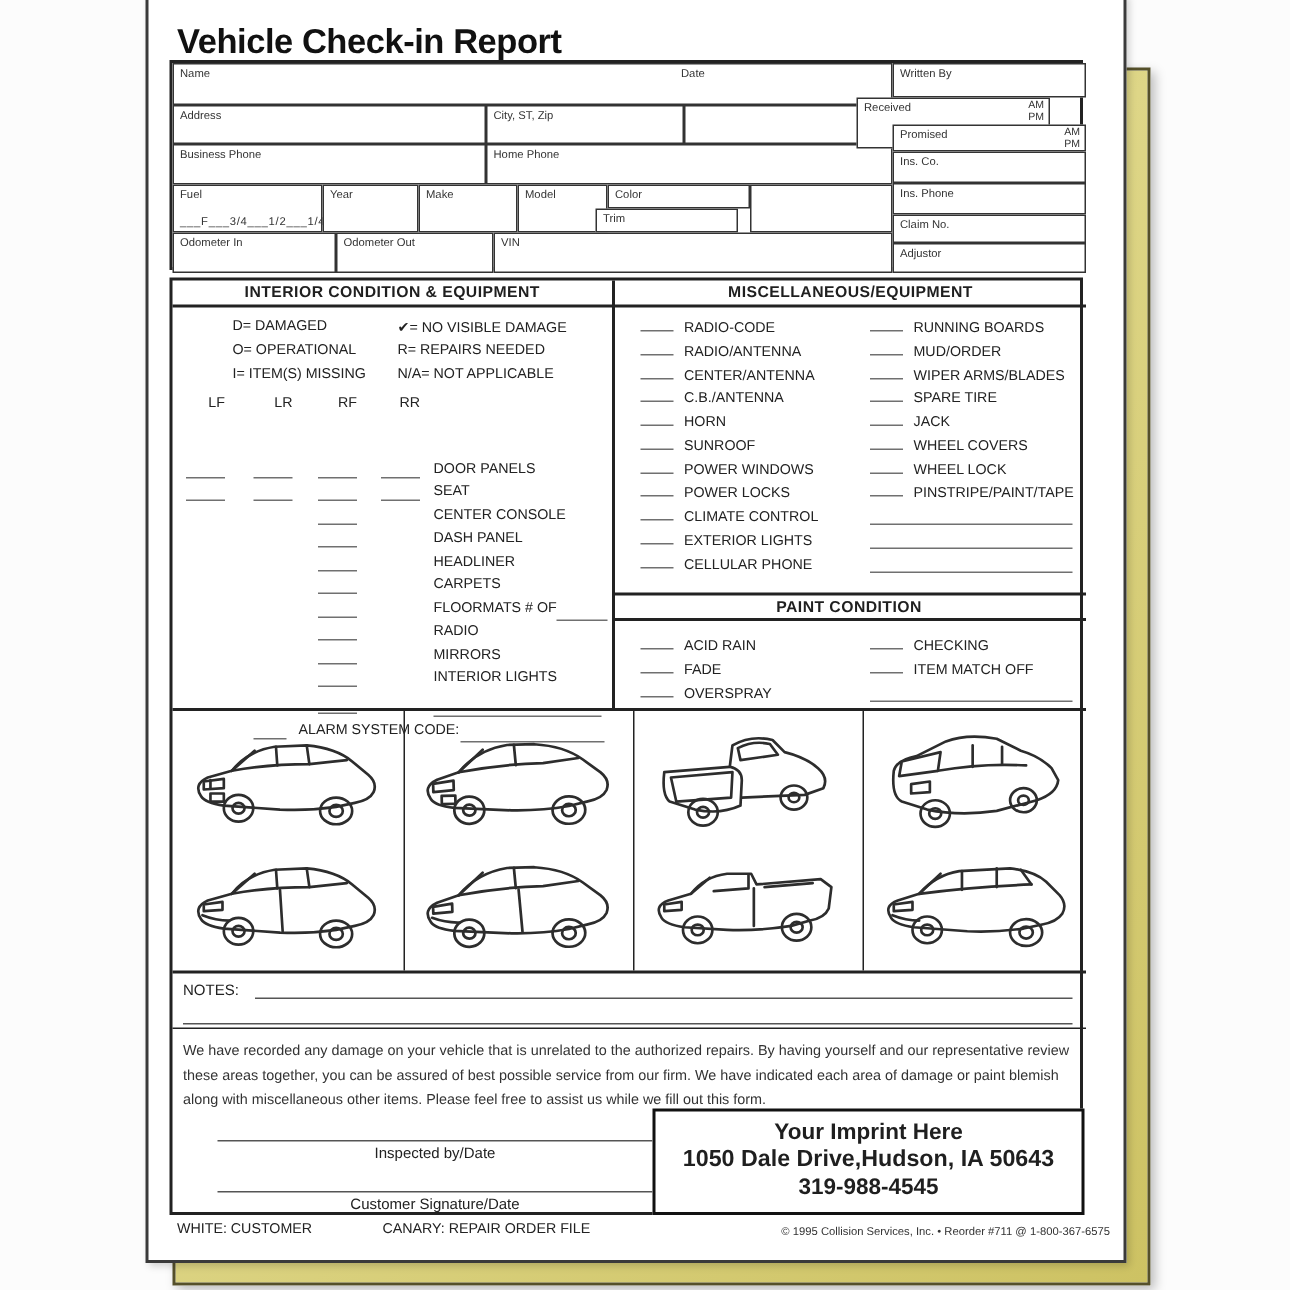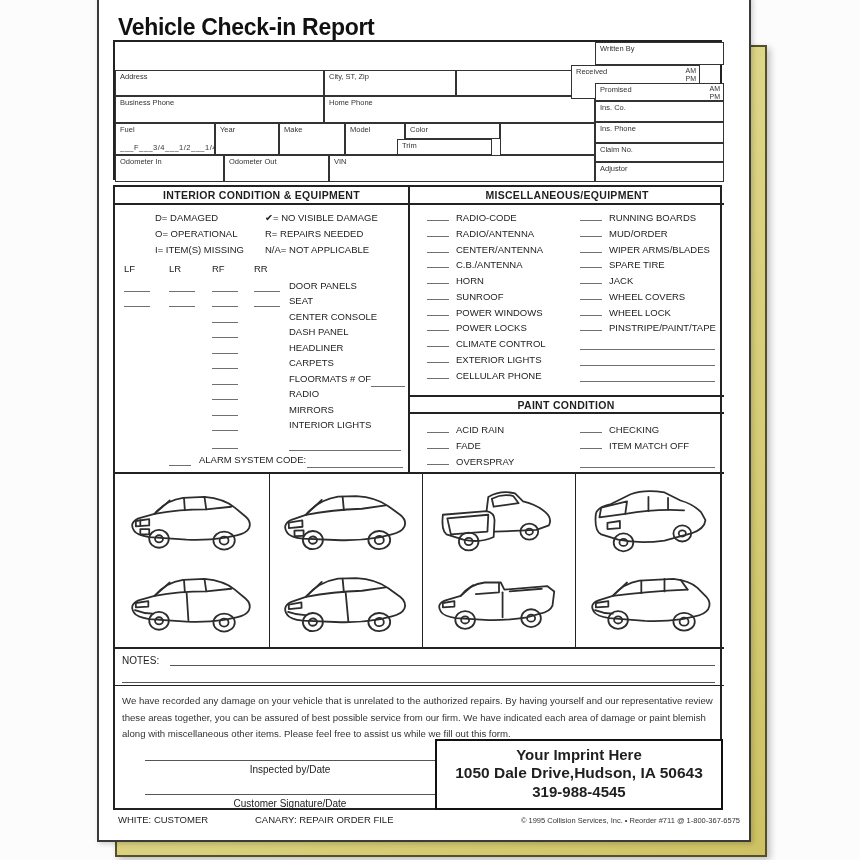--- a/index.html
+++ b/index.html
@@ -20,22 +20,22 @@
   .lbl{position:absolute;left:4px;top:1px;font-size:7.5px;color:#333;white-space:nowrap;}
   .lbl2{position:absolute;font-size:7.5px;color:#333;white-space:nowrap;}
   .ampm{position:absolute;right:3px;top:1px;font-size:7px;line-height:8px;text-align:right;color:#333;}
   .gauge{position:absolute;left:4px;bottom:2px;font-size:7.5px;color:#333;letter-spacing:.5px;}
   
   .bodybox{position:absolute;left:113px;top:185px;width:609px;height:625px;border:2px solid #222;box-sizing:border-box;background:#fff;}
   .vdiv{position:absolute;left:293px;top:0;width:0;height:285px;border-left:2px solid #222;}
   .sechead{position:absolute;top:0;height:18px;border-bottom:2px solid #222;box-sizing:border-box;
            font-size:10.5px;font-weight:bold;text-align:center;line-height:17px;letter-spacing:.3px;}
   .legend{position:absolute;font-size:9.5px;white-space:nowrap;color:#222;}
-  .wcol{position:absolute;top:76px;width:26px;text-align:left;font-size:9.5px;color:#222;}
-  .irow{position:absolute;left:0;width:251px;height:14px;font-size:9.5px;}
+  .wcol{position:absolute;top:76px;width:26px;text-align:right;font-size:9.5px;color:#222;}
+  .irow{position:absolute;left:0;width:251px;height:14px;font-size:9.5px;margin-top:27px;}
   .ib{position:absolute;top:2px;width:26px;height:9px;border-bottom:1.2px solid #707070;}
   .ilbl{position:absolute;left:174px;top:0;white-space:nowrap;color:#222;}
   .iline{position:absolute;top:2px;height:9px;border-bottom:1.2px solid #707070;}
   .mrow{position:absolute;height:14px;font-size:9.5px;white-space:nowrap;color:#222;}
   .mb{display:inline-block;width:22px;height:9px;border-bottom:1.2px solid #707070;margin-right:7px;}
   .mline{position:absolute;height:10px;border-bottom:1.2px solid #707070;}
   .paintbar{position:absolute;left:293px;top:208px;width:316px;height:19px;border-top:2px solid #222;
             border-bottom:2px solid #222;box-sizing:border-box;font-size:10.5px;font-weight:bold;
             text-align:center;line-height:16px;letter-spacing:.3px;}
   
@@ -66,20 +66,24 @@
 </head>
 <body>
 
 <div id="page">
   <div class="canary"></div>
   <div class="paper"></div>
 
   <h1 class="title">Vehicle Check-in Report</h1>
 
   <div class="hdr">
+    <div class="cell" style="left:0;top:0;width:480px;height:28px">
+      <span class="lbl">Name</span>
+      <span class="lbl2" style="left:338px;top:1px">Date</span>
+    </div>
     <div class="cell" style="left:0;top:28px;width:209px;height:26px">
       <span class="lbl">Address</span>
     </div>
     <div class="cell" style="left:209px;top:28px;width:132px;height:26px">
       <span class="lbl">City, ST, Zip</span>
     </div>
     <div class="cell" style="left:341px;top:28px;width:139px;height:26px"></div>
     <div class="cell" style="left:0;top:54px;width:209px;height:27px">
       <span class="lbl">Business Phone</span>
     </div>

